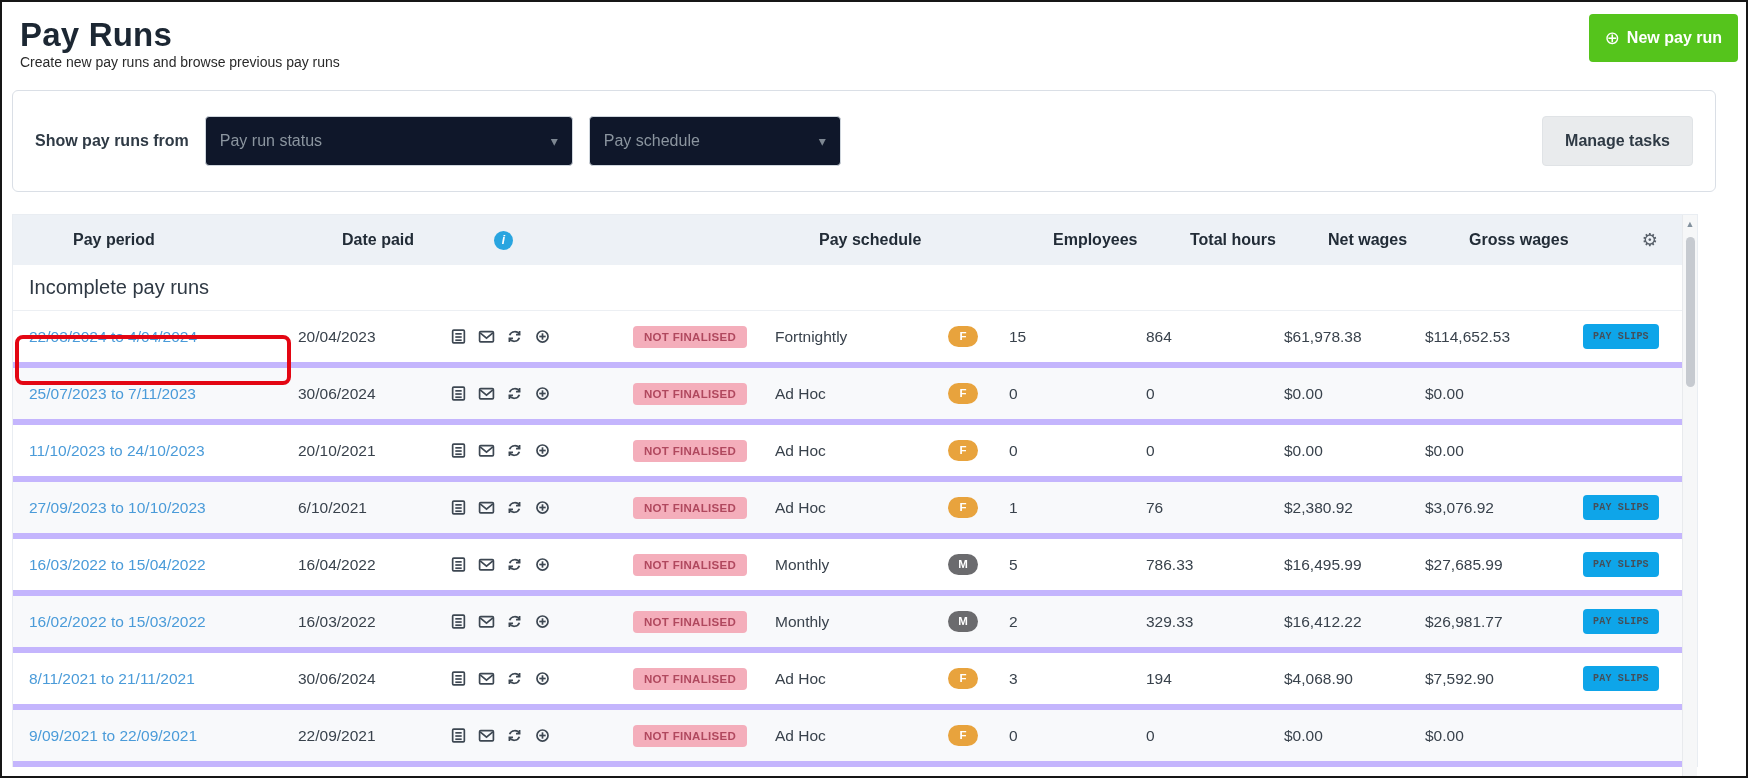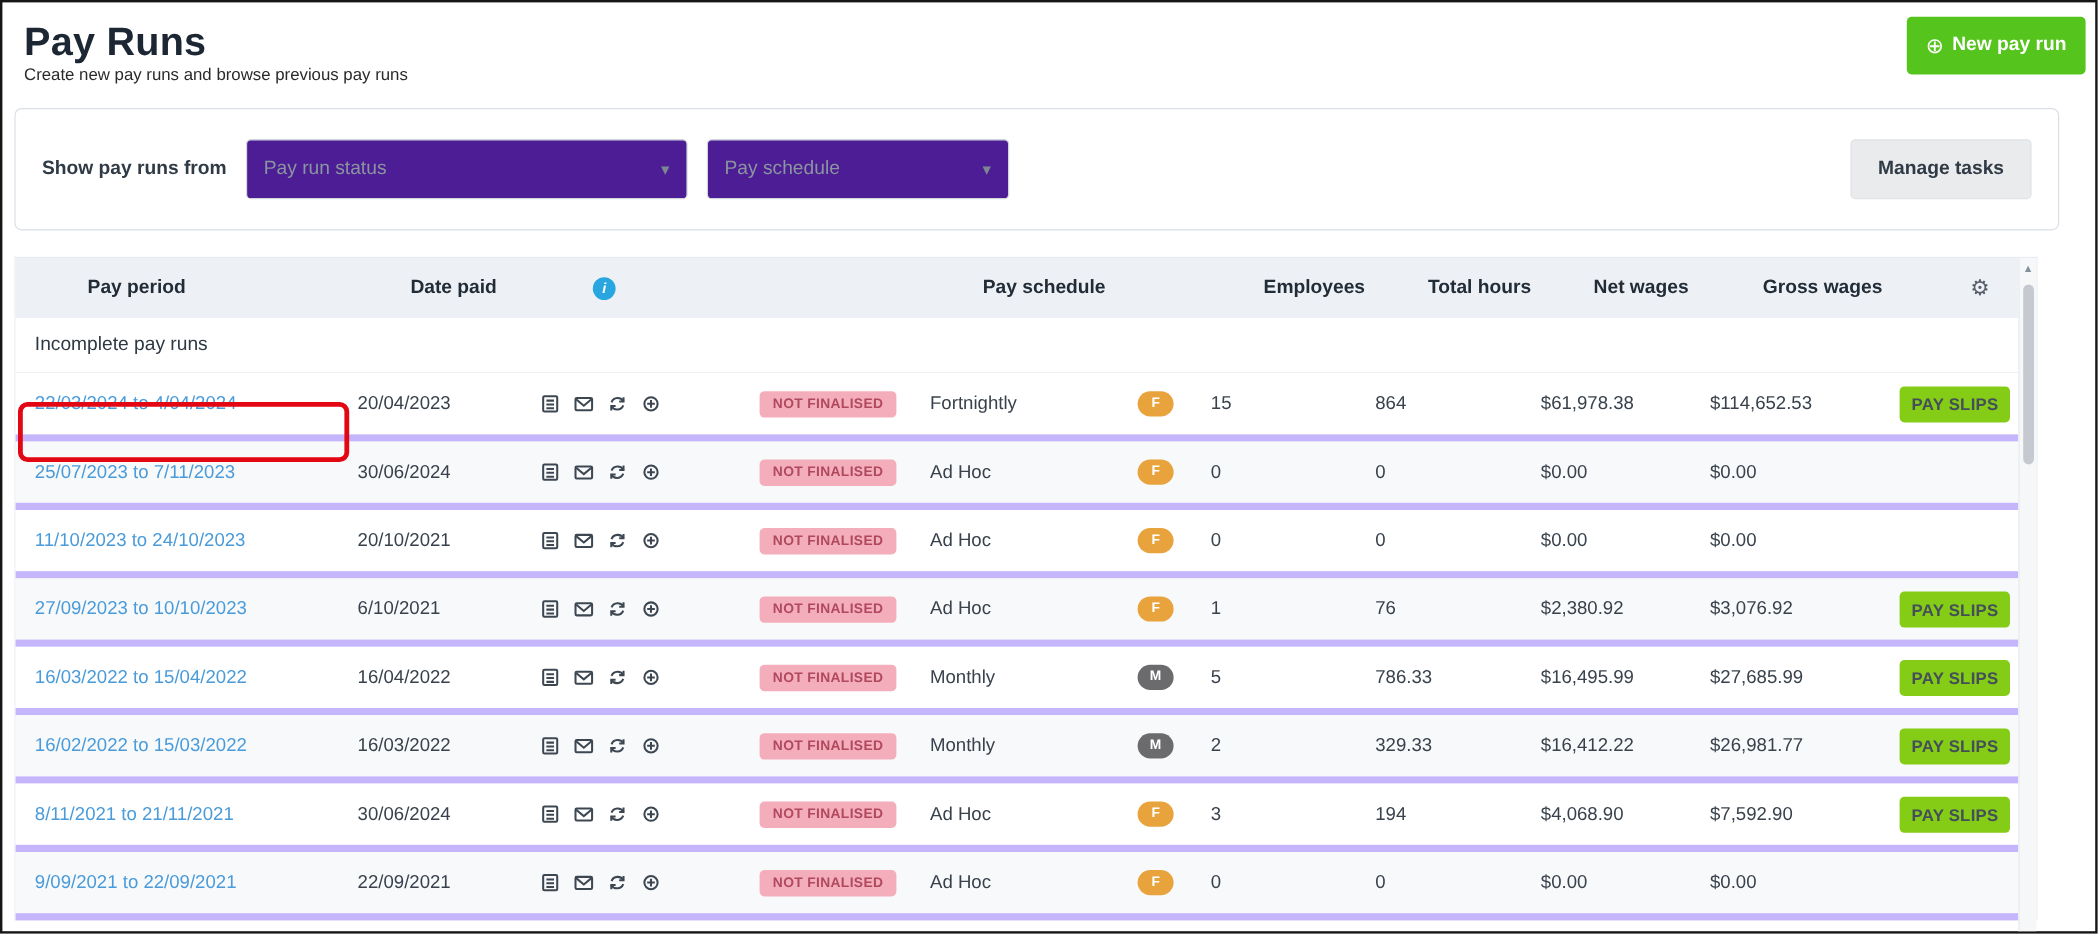--- a/index.html
+++ b/index.html
@@ -36,21 +36,21 @@
   .btn-green .plus{font-size:18px;font-weight:normal;line-height:1;}
 
   
   .filterbar{
     margin:20px 30px 0 10px;height:102px;
     border:1px solid #dadfe6;border-radius:6px;background:#fff;
     display:flex;align-items:center;gap:16px;padding:0 22px;
   }
   .filter-label{font-size:16px;font-weight:bold;color:#2f3a45;white-space:nowrap;}
   .select{
-    height:50px;border:1px solid #cfd6dd;border-radius:4px;background:#4c1d95;
+    height:50px;border:1px solid #cfd6dd;border-radius:4px;background:#0f172a;
     display:flex;align-items:center;justify-content:space-between;
     padding:0 14px;font-size:16px;color:#8b959f;cursor:pointer;
   }
   .w-status{width:368px;}
   .w-schedule{width:252px;}
   .caret{color:#7d8792;font-size:14px;margin-left:10px;}
   .btn-grey{
     margin-left:auto;height:50px;padding:0 22px;
     background:#e9ebed;border:1px solid #e0e3e6;border-radius:4px;
     font-size:16px;font-weight:bold;color:#2f3a45;font-family:inherit;cursor:pointer;
@@ -63,42 +63,42 @@
     grid-template-columns:285px 152px 183px 142px 173px 61px 137px 138px 141px 158px 1fr;
     align-items:center;
     margin-right:15px; 
   }
   .thead{background:var(--header-bg);height:50px;padding-left:44px;}
   .th{font-size:16px;font-weight:bold;color:#222c37;}
   .c{padding-right:8px;}
   .c1{padding-left:16px;position:relative;}
   .section-row{
     height:46px;display:flex;align-items:center;padding-left:16px;
-    font-size:16px;color:#2f3944;border-bottom:1px solid #eceff3;margin-right:15px;background:#fff;
+    font-size:20px;color:#2f3944;border-bottom:1px solid #eceff3;margin-right:15px;background:#fff;
   }
   .body-row{height:57px;border-bottom:6px solid #c4b5fd;background:#fff;font-size:15.5px;color:#39424c;}
   .body-row.alt{background:#f8f9fb;}
   .link{color:var(--link);text-decoration:none;font-size:15.5px;}
   .actions{display:flex;align-items:center;gap:11px;}
   .aicon{display:inline-flex;cursor:pointer;}
   .status{
     display:inline-block;background:var(--status-bg);color:var(--status-text);
     font-size:11.5px;font-weight:bold;letter-spacing:.3px;
     padding:5px 11px;border-radius:4px;white-space:nowrap;
   }
   .pill{
     display:inline-block;width:30px;height:21px;border-radius:11px;
     color:#fff;font-size:11.5px;font-weight:bold;text-align:center;line-height:21px;
   }
   .badge-f{background:var(--badge-f);}
   .badge-m{background:var(--badge-m);}
   .payslips{
-    background:#84cc16;border:none;border-radius:4px;color:#454f59;
-    font-size:14px;font-weight:bold;letter-spacing:.2px;
-    padding:7px 10px;font-family:Liberation Sans, sans-serif;cursor:pointer;white-space:nowrap;
+    background:#0ea5e9;border:none;border-radius:4px;color:#454f59;
+    font-size:10px;font-weight:bold;letter-spacing:.2px;
+    padding:7px 10px;font-family:Liberation Mono, monospace;cursor:pointer;white-space:nowrap;
   }
   .info{
     display:inline-flex;width:19px;height:19px;border-radius:50%;
     background:#29a5e0;color:#fff;font-size:12px;font-weight:bold;
     align-items:center;justify-content:center;cursor:pointer;font-style:italic;
   }
   .gearcell{display:flex;justify-content:flex-end;padding-right:24px;}
   .gear{font-size:18px;color:#58606a;cursor:pointer;line-height:1;}
 
   

